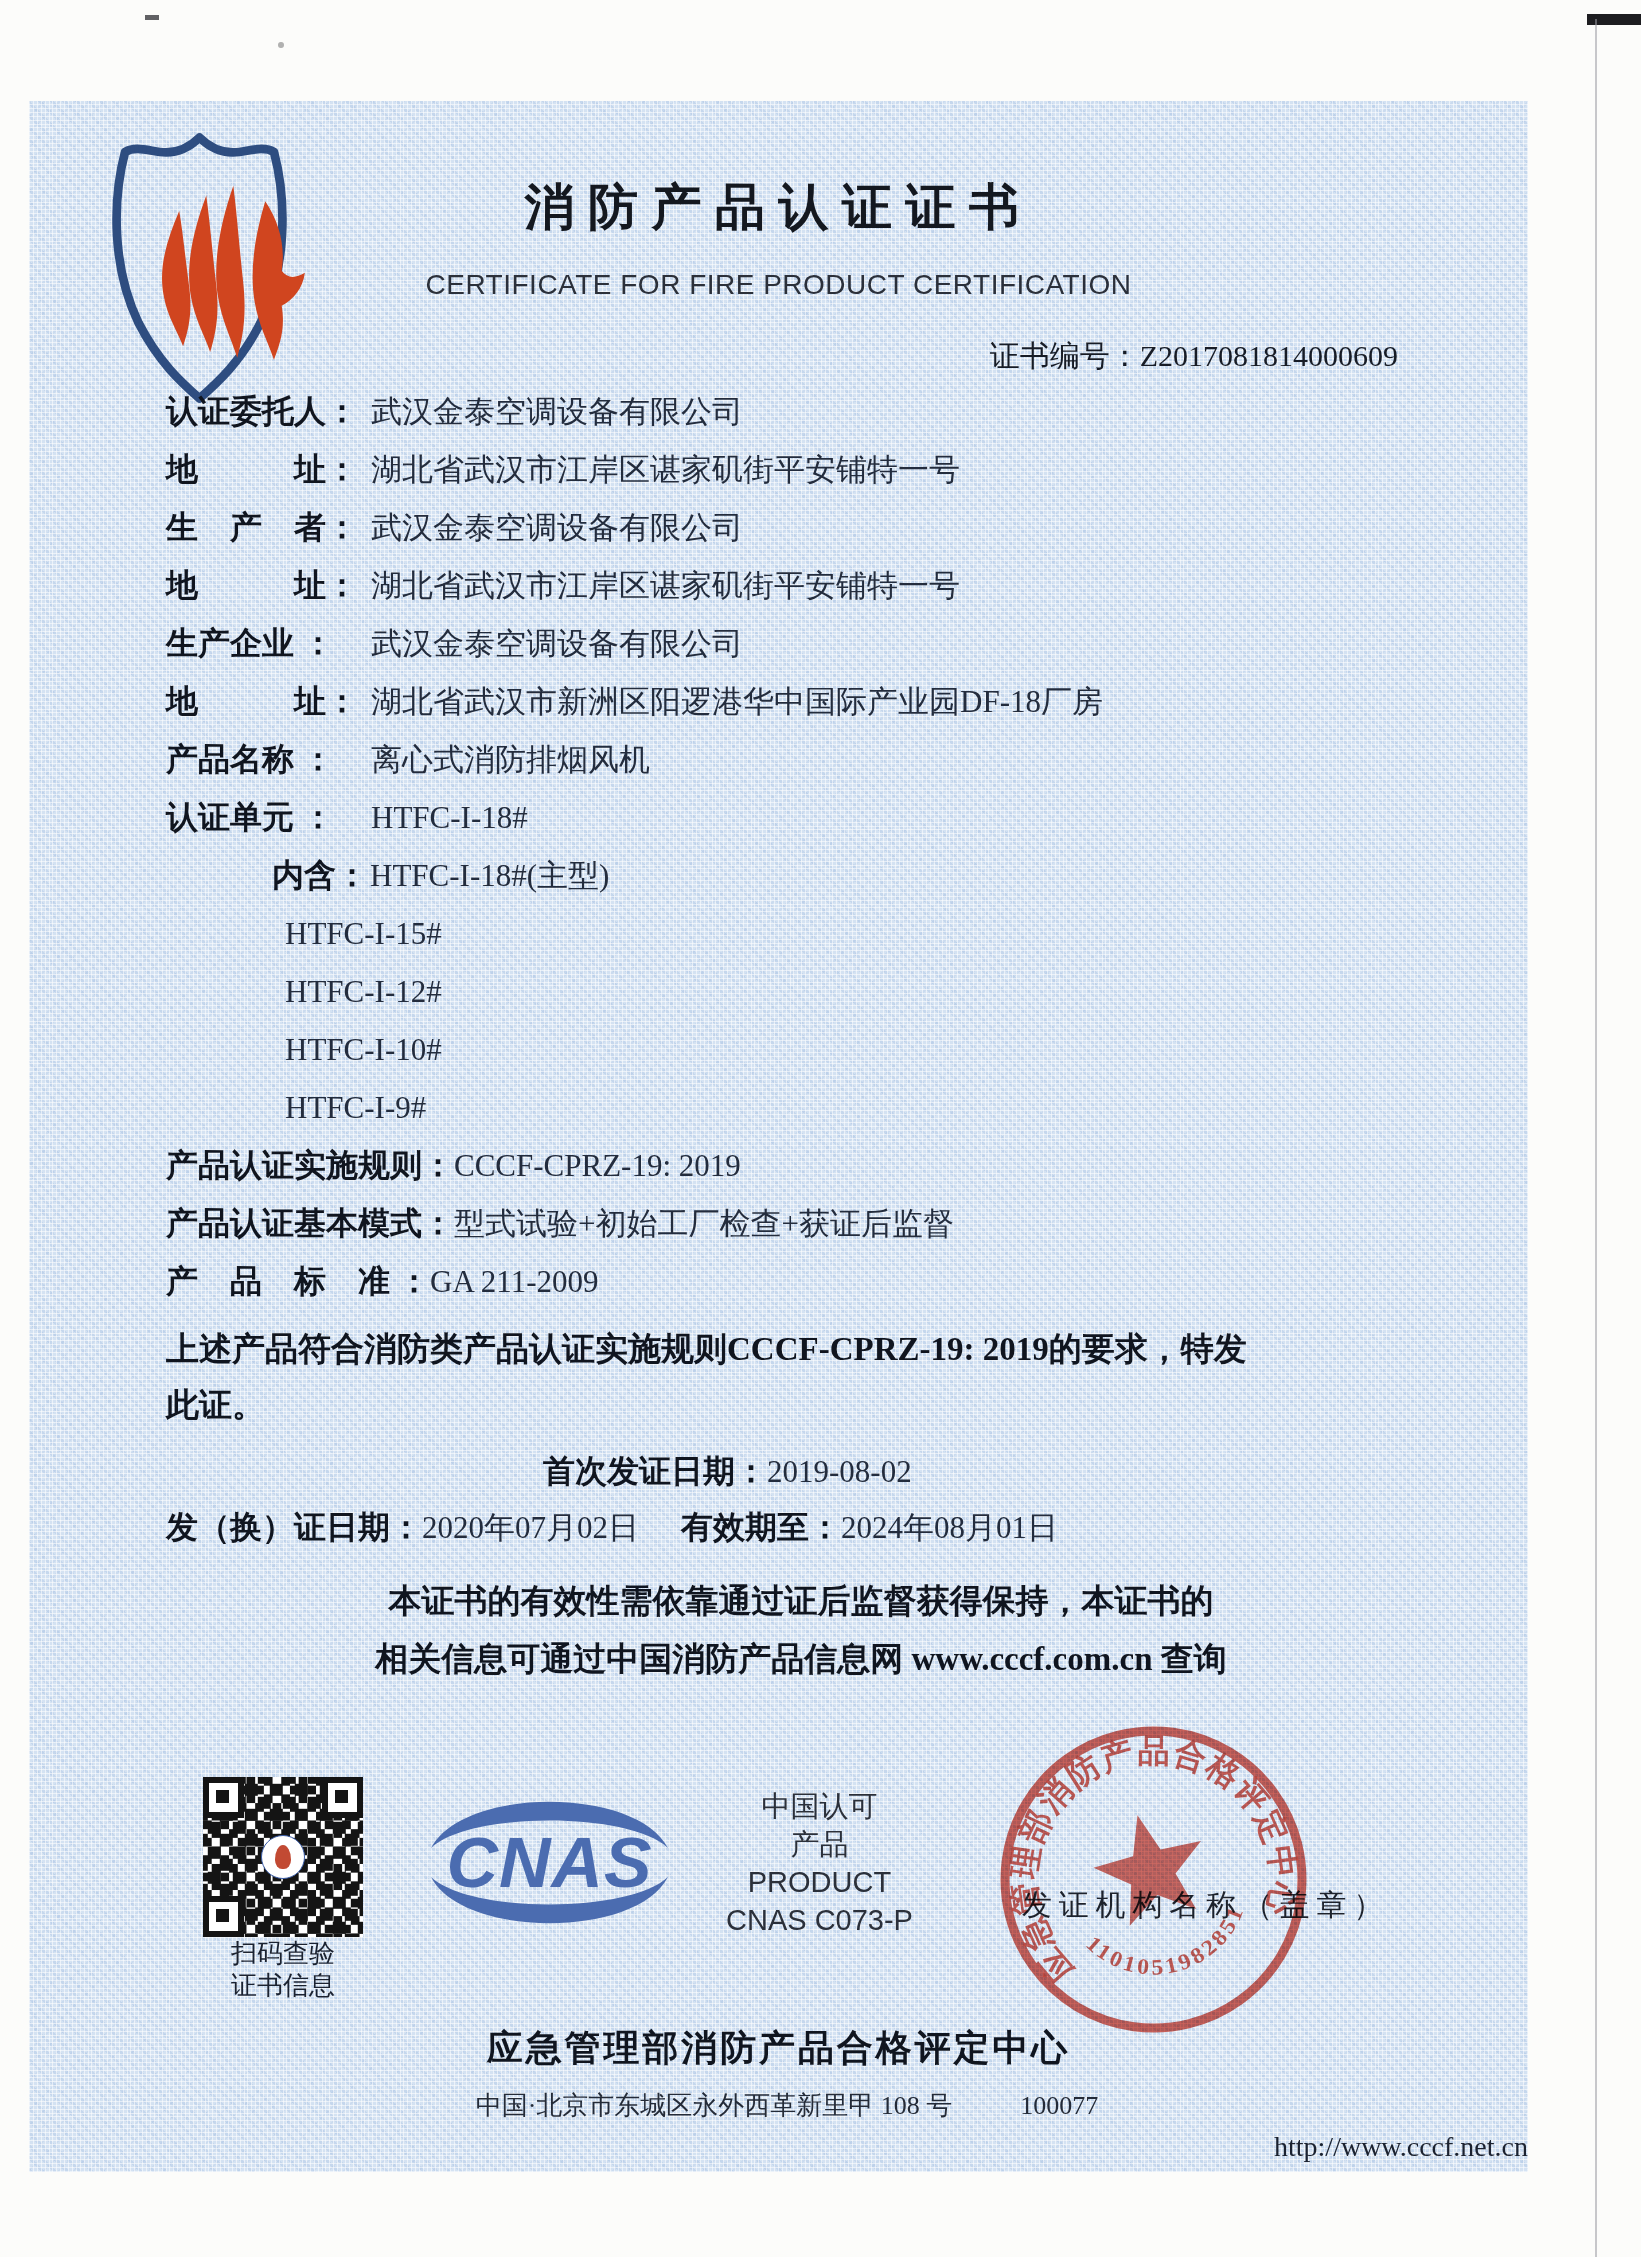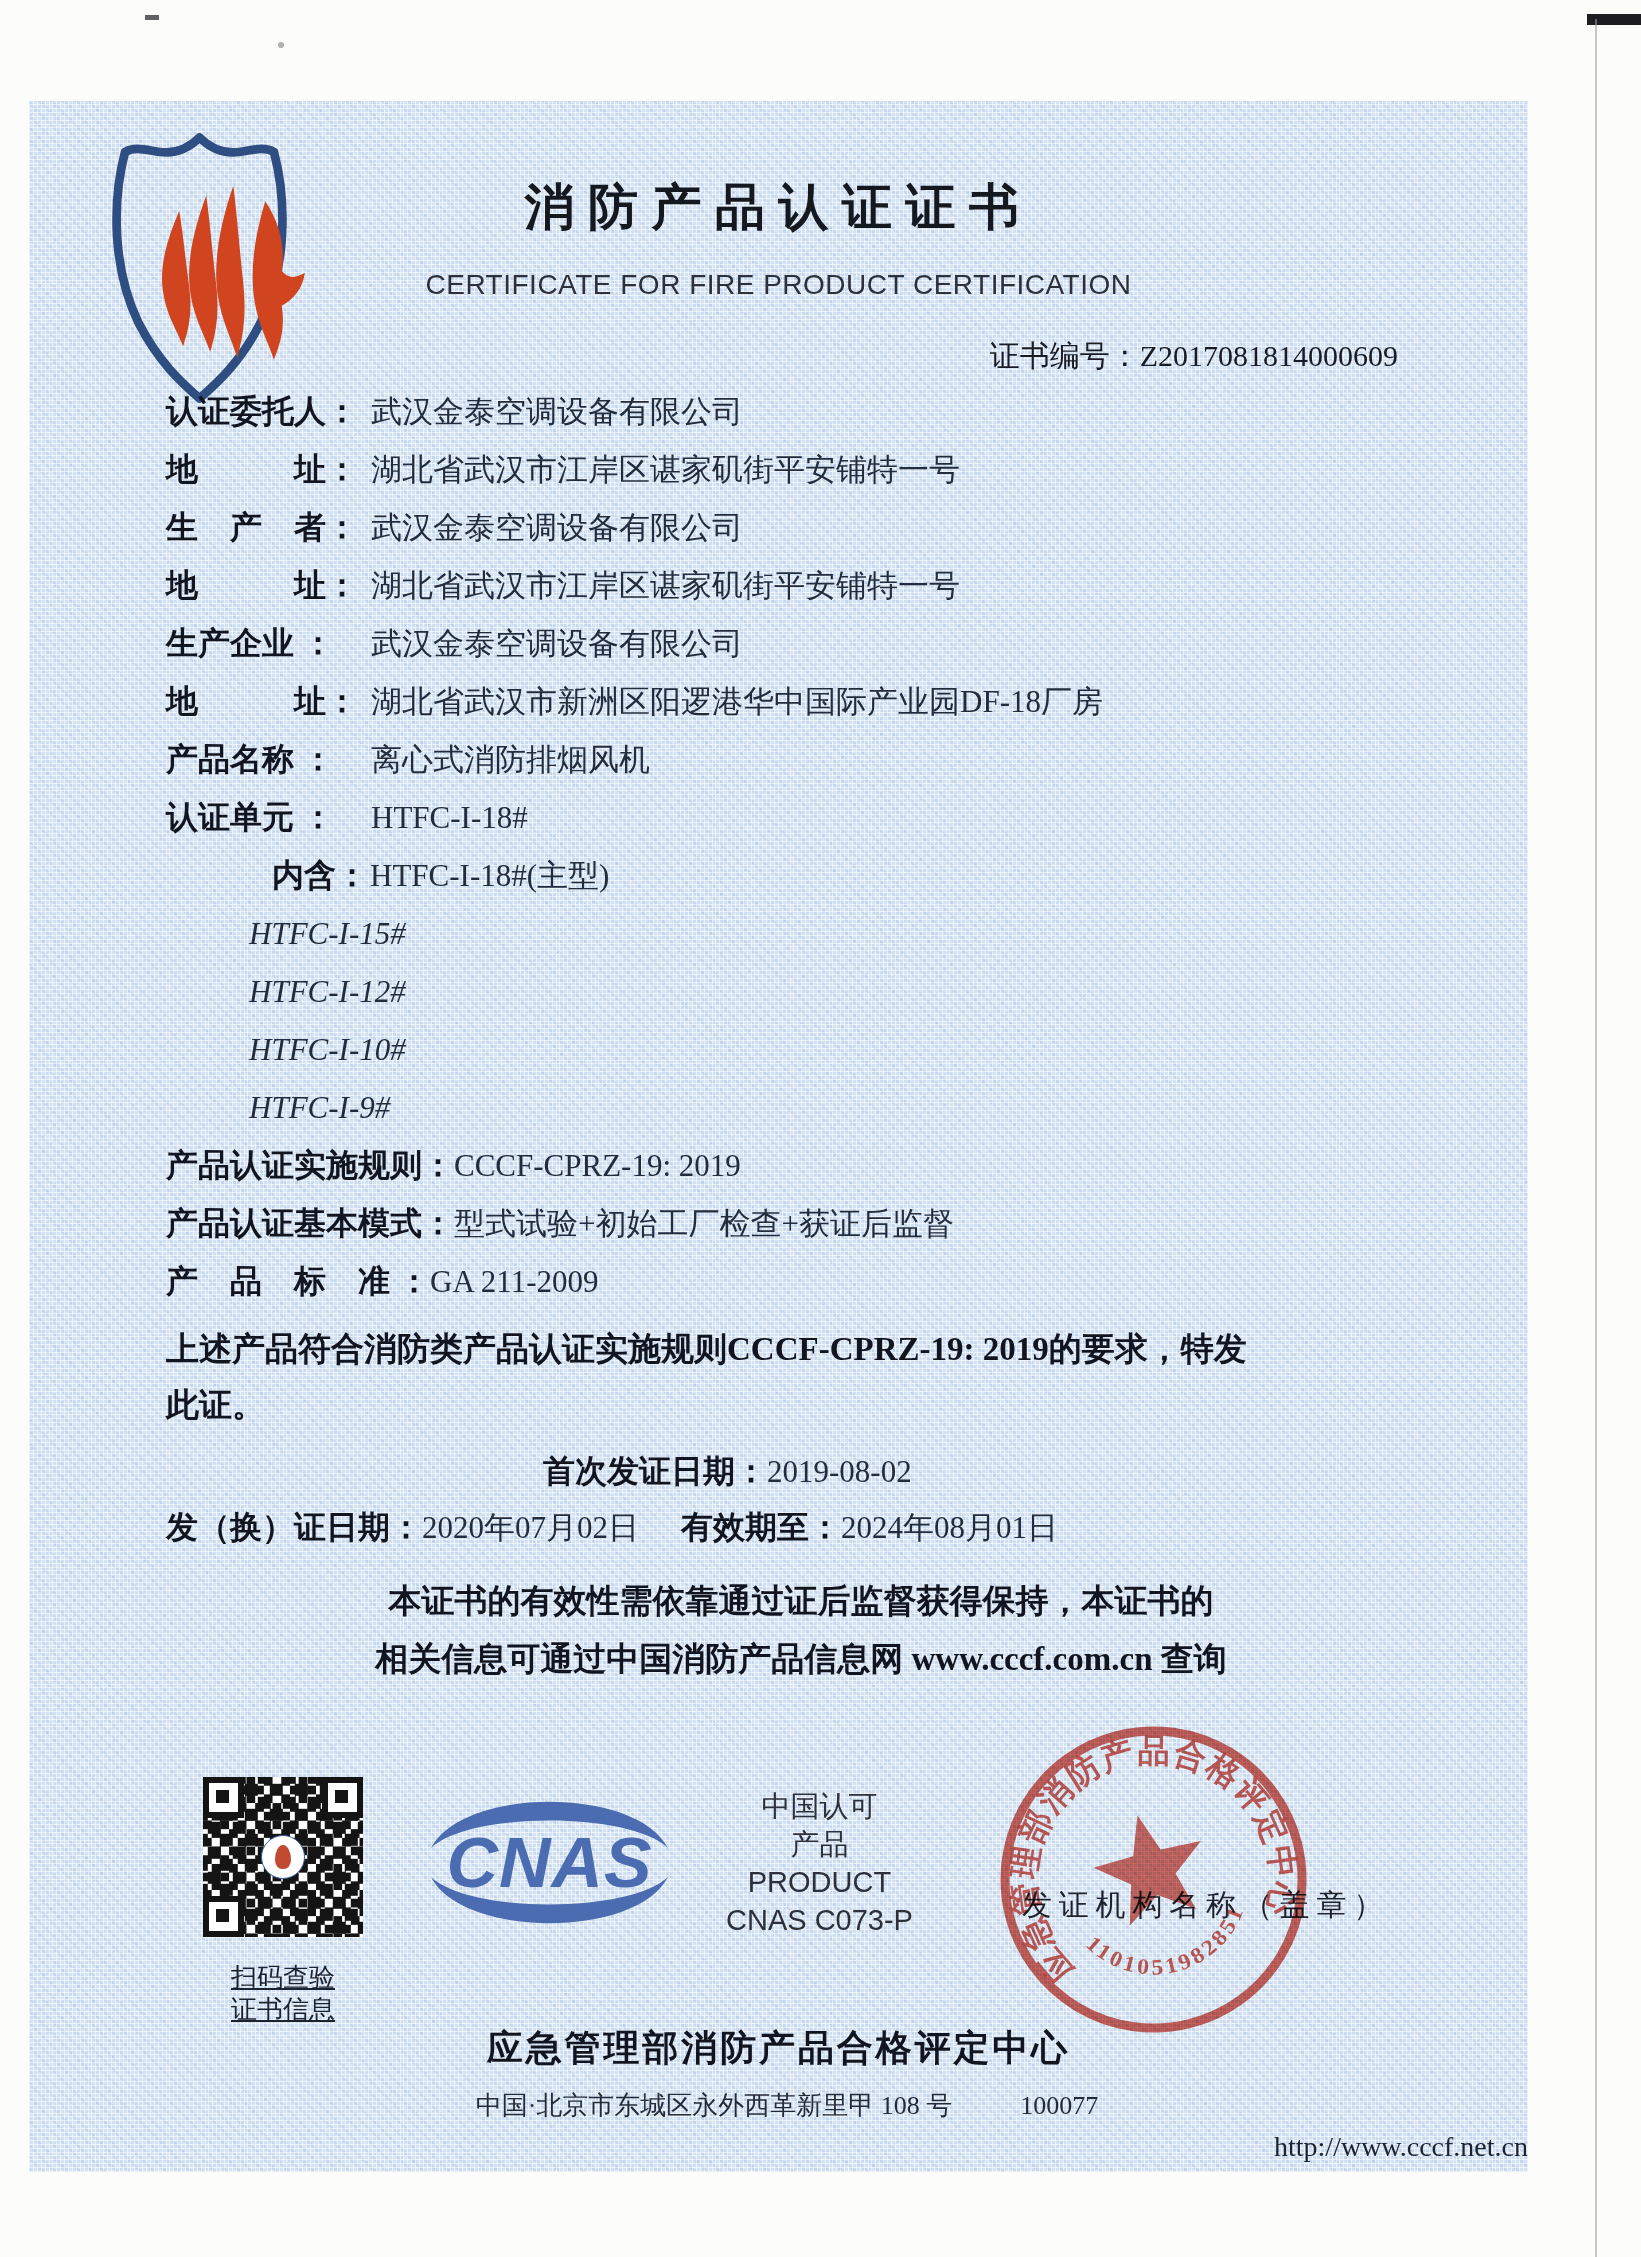--- a/index.html
+++ b/index.html
@@ -43,21 +43,21 @@
     position:absolute; top:235px; right:130px;
     font-size:30px; color:#171c26;
   }
 
   
   .content { position:absolute; left:137px; right:92px; top:282px; }
   .row { display:flex; align-items:center; height:58px; font-size:31px; }
   .lab { display:inline-block; min-width:205px; font-weight:700; color:#10151f; font-size:32px; white-space:nowrap; }
   .val { color:#232c3d; white-space:nowrap; }
   .row-contains .lab { min-width:98px; margin-left:106px; font-weight:700; }
-  .row-model { padding-left:83px;font-style:italic; }
+  .row-model { padding-left:119px; }
   .statement { margin-top:9.7px; font-size:33px; font-weight:700; line-height:56px; color:#10151f; }
   .row-date-first { margin-top:11.6px; height:56px; display:flex; align-items:center; padding-left:377px; font-size:31px; }
   .row-date-issue { height:56px; display:flex; align-items:center; font-size:31px; }
   .dlab { font-weight:700; font-size:32px; color:#10151f; white-space:nowrap; }
   .dval { color:#232c3d; white-space:nowrap; }
   .gap40 { display:inline-block; width:42px; }
   .notice { margin-top:15.4px; text-align:center; font-size:33px; font-weight:700; line-height:58px; color:#10151f; }
 
   
   .qr-block { position:absolute; left:172px; top:1676px; width:164px; text-align:center; }
@@ -68,21 +68,21 @@
       repeating-conic-gradient(#141414 0% 25%, transparent 0% 50%) 4.8px 6.8px/25px 25px,
       #ffffff;
   }
   .qf { position:absolute; width:41px; height:41px; border:6.8px solid #141414; background:#fff; }
   .qf::after { content:""; position:absolute; left:6.8px; top:6.8px; width:13.5px; height:13.5px; background:#141414; }
   .qf.tl { left:0; top:0; } .qf.tr { right:0; top:0; } .qf.bl { left:0; bottom:0; }
   .qc { position:absolute; left:50%; top:50%; width:44px; height:44px; margin:-22px 0 0 -22px;
         background:#fff; border-radius:50%; border:1.9px solid #3a5da8; }
   .qc::after { content:""; position:absolute; left:12.6px; top:8.7px; width:16.4px; height:24px;
         background:#c24a33; border-radius:50% 50% 45% 45% / 62% 62% 38% 38%; }
-  .qr-caption { margin-top:25px; font-size:26px; line-height:32px; color:#1b2230;text-decoration:underline; }
+  .qr-caption { margin-top:1px; font-size:26px; line-height:32px; color:#1b2230; }
 
   .cnas-logo { position:absolute; left:390px; top:1670px; width:261px; height:183px; }
   .cnas-text {
     position:absolute; left:697px; top:1686px;
     font-family:Liberation Sans, sans-serif;
     font-size:29px; line-height:38px; color:#2b303a;text-align:center;
   }
 
   .stamp-overlay {
     position:absolute; left:993px; top:1784px; z-index:1;

